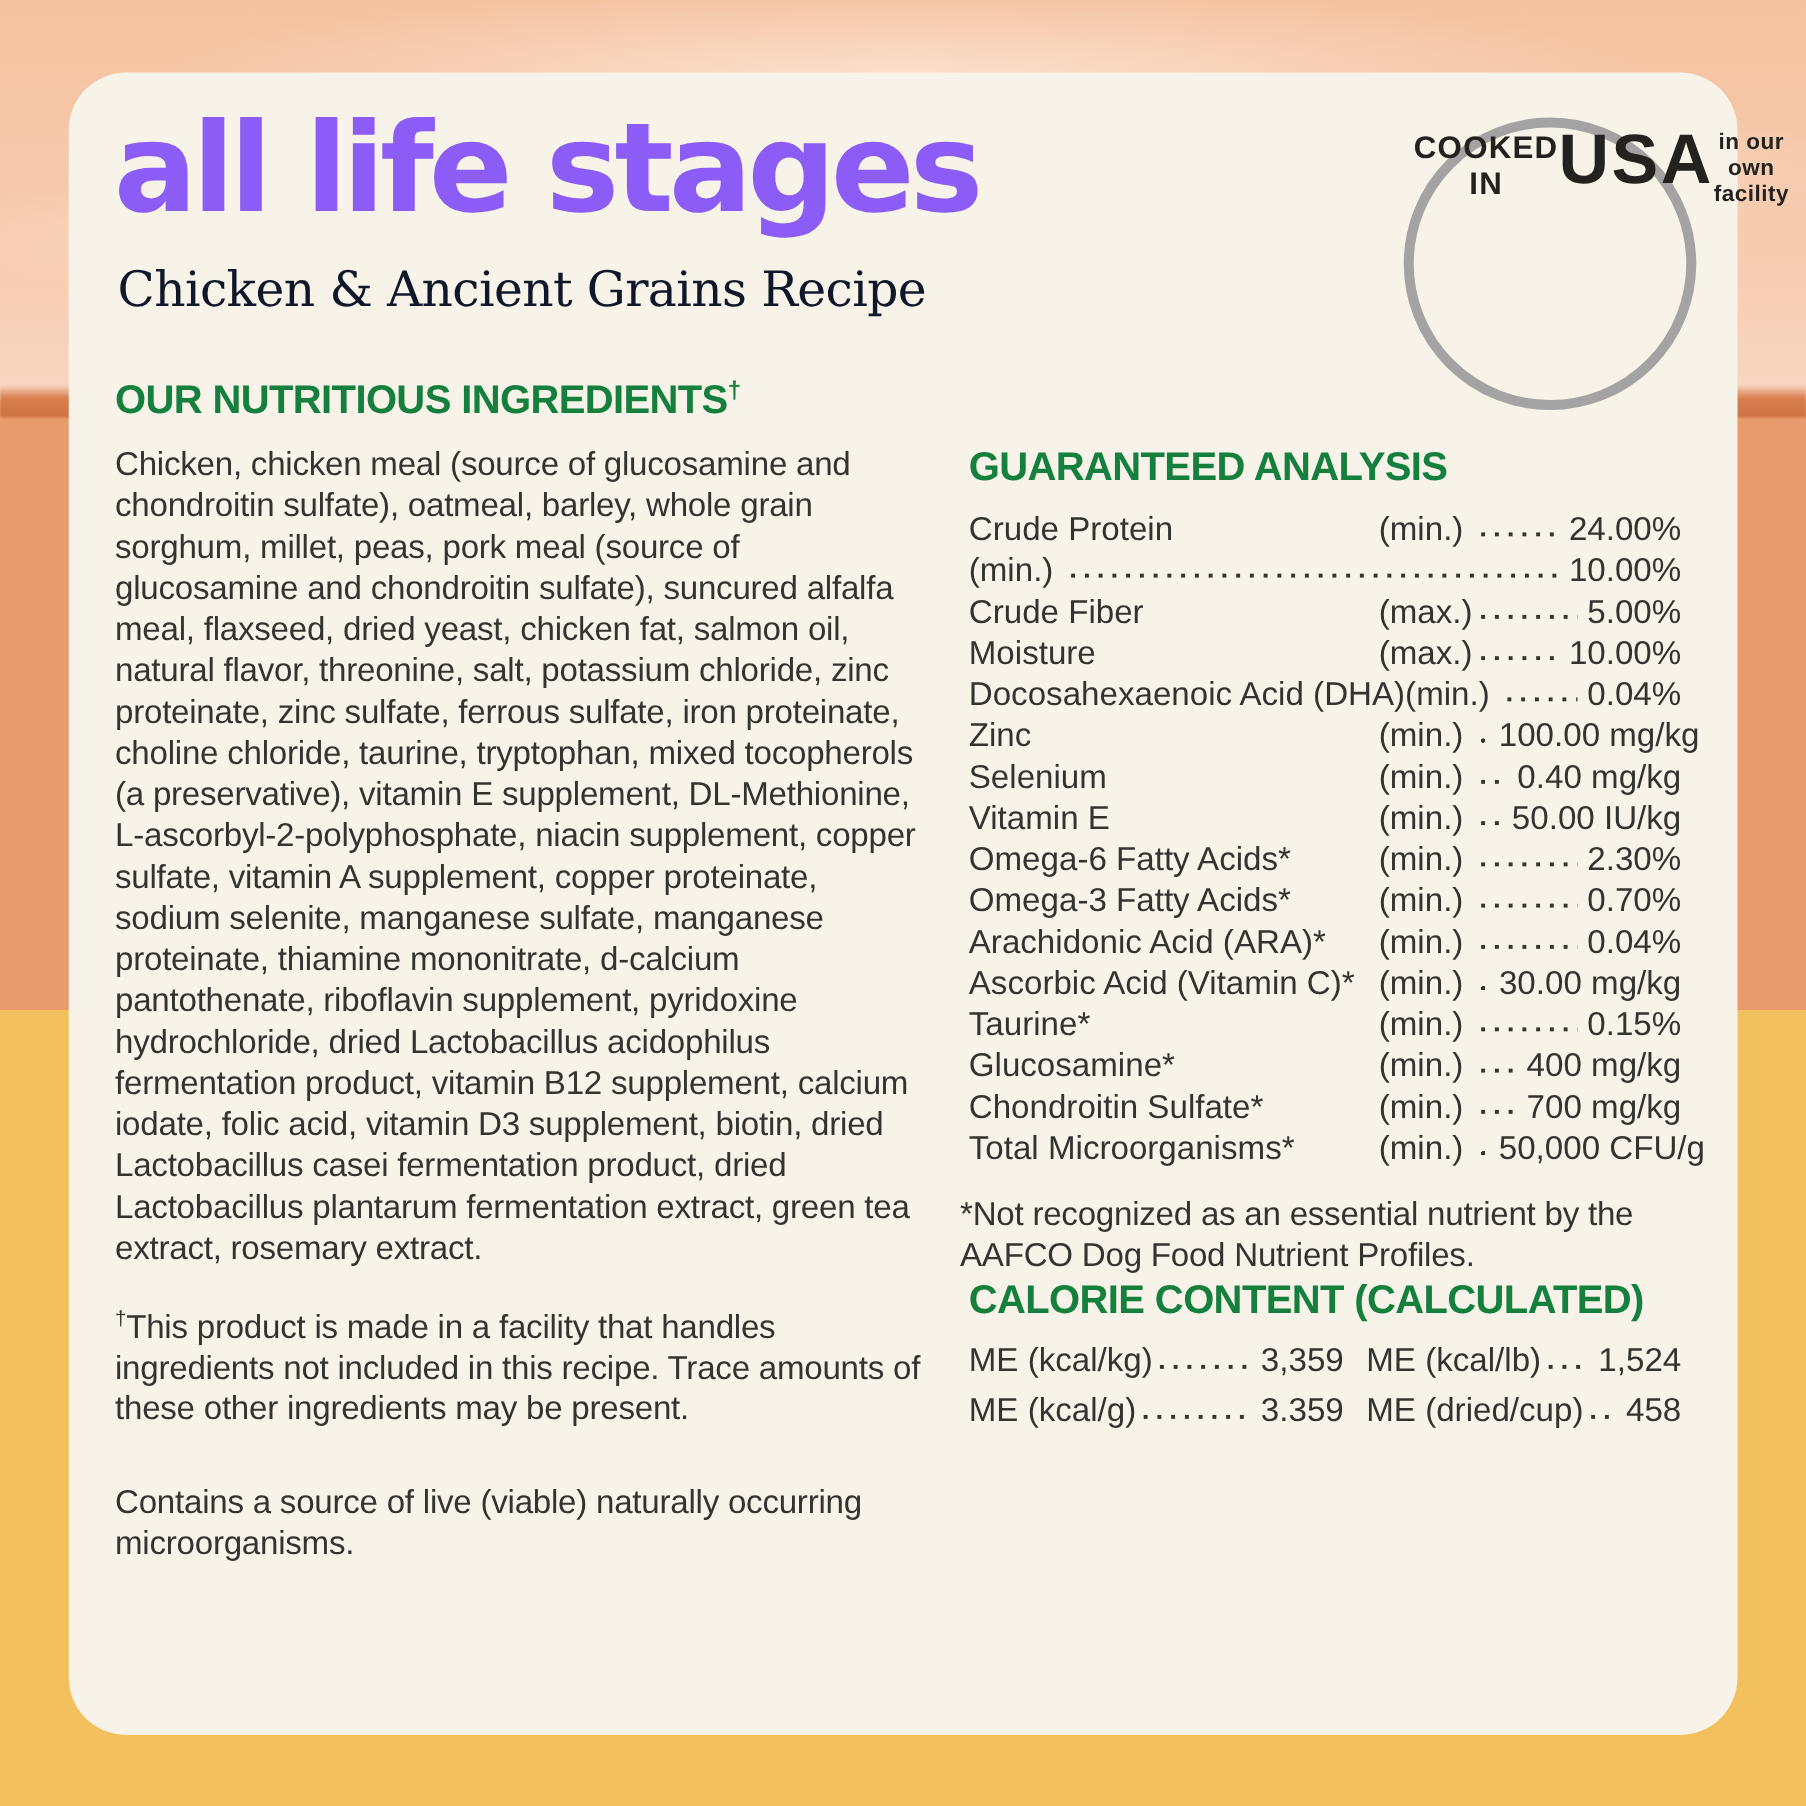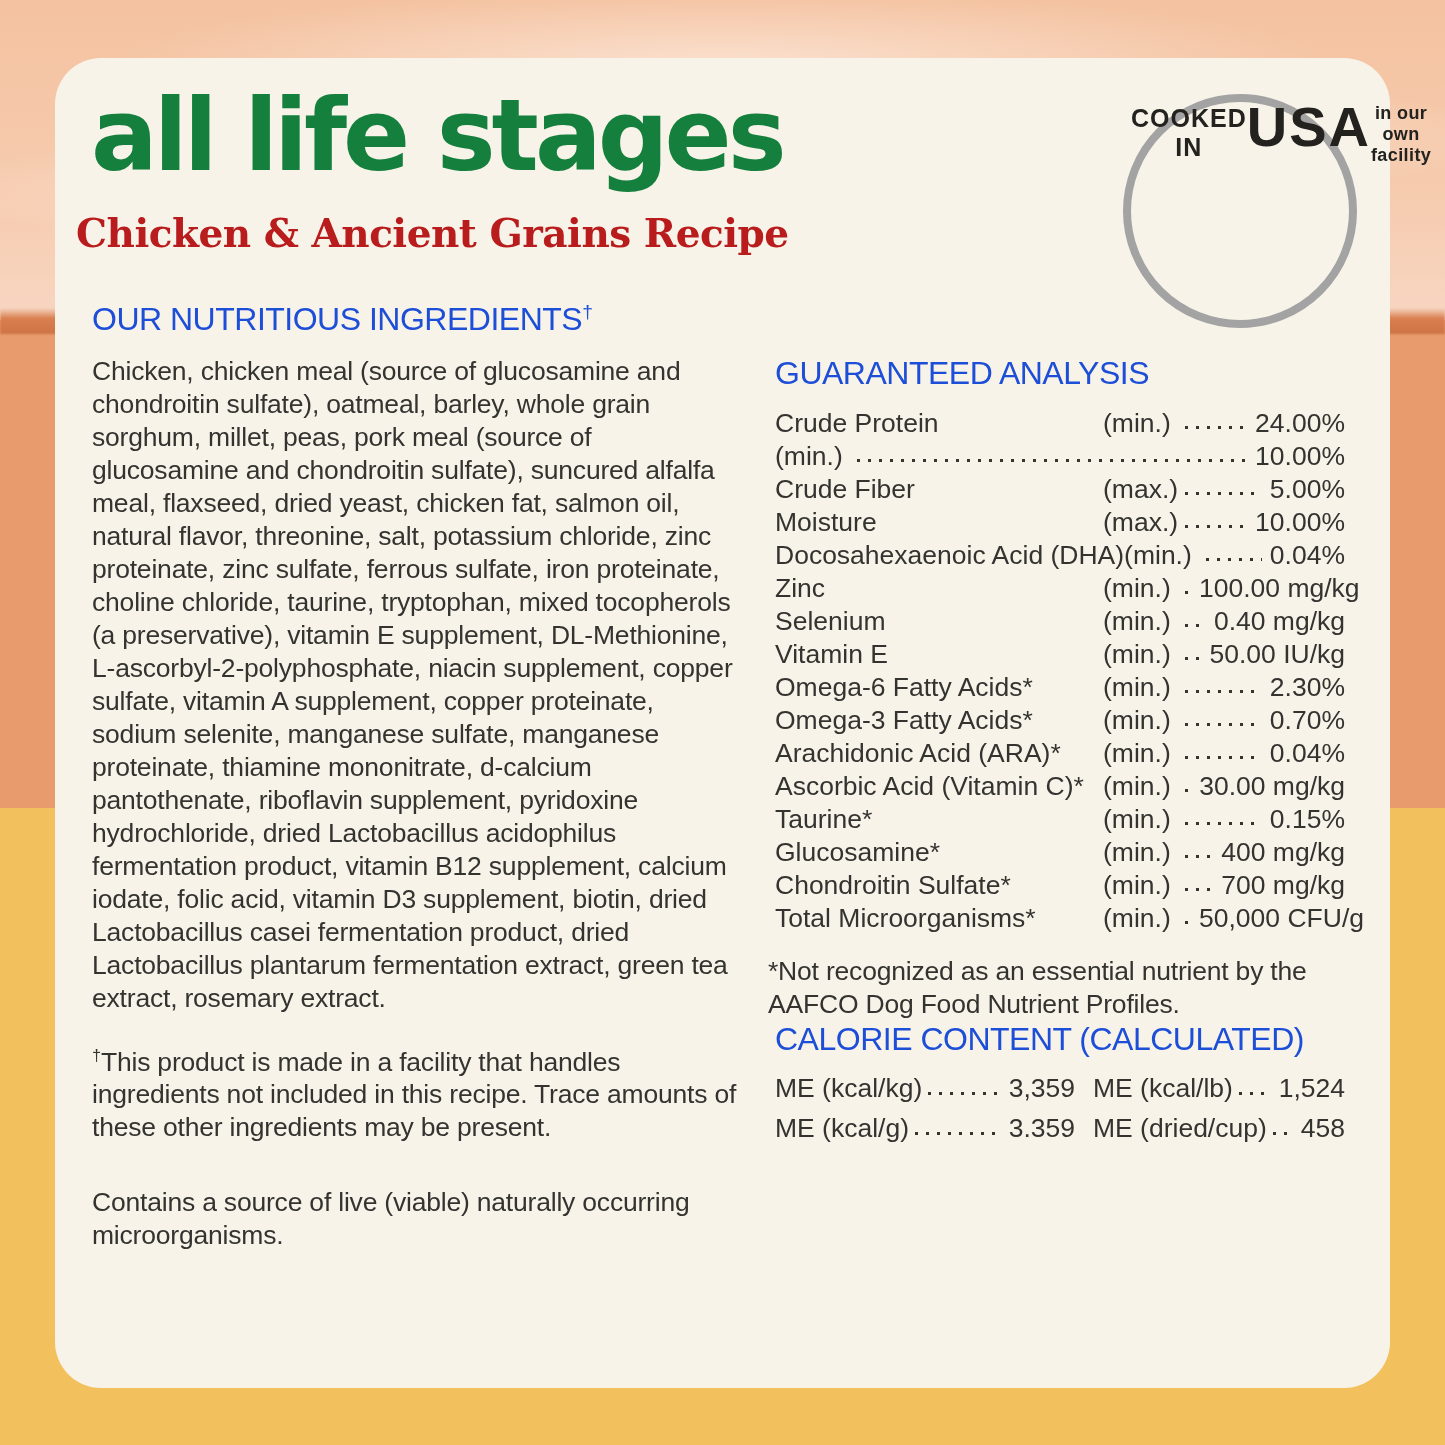--- a/index.html
+++ b/index.html
@@ -37,43 +37,43 @@
   }
   
   .panel{
     position:absolute;left:55px;top:58px;width:1335px;height:1330px;
     background:#f8f3e9;border-radius:46px;
   }
   
   .title{
     position:absolute;left:36px;top:28px;
     font-family:"DejaVu Sans",sans-serif;font-weight:bold;
-    font-size:99px;letter-spacing:-4px;color:#15803d;line-height:1.0;
+    font-size:99px;letter-spacing:-4px;color:#8b5cf6;line-height:1.0;
   }
   .subtitle{
-    position:absolute;left:21px;top:152px;
-    font-family:"DejaVu Serif",serif;font-weight:bold;
-    font-size:39px;letter-spacing:-0.5px;color:#b91c1c;
+    position:absolute;left:39px;top:152px;
+    font-family:"DejaVu Serif",serif;font-weight:normal;
+    font-size:39px;letter-spacing:-0.5px;color:#0f172a;
   }
   
   .badge{
     position:absolute;left:1068px;top:36px;width:218px;height:218px;
     border:8px solid #a3a3a3;border-radius:50%;
     display:flex;flex-direction:row;justify-content:flex-start;
     color:#23221f;text-align:center;background:transparent;
   }
   .badge svg{margin-top:22px;display:block;}
   .badge .b1{font-size:25px;font-weight:bold;letter-spacing:1px;margin-top:2px;}
   .badge .b2{font-size:56px;font-weight:bold;letter-spacing:2px;line-height:.95;margin-top:-2px;}
   .badge .b3{font-size:18px;font-weight:bold;letter-spacing:.4px;margin-top:1px;}
   
   .left-col{position:absolute;left:37px;top:243px;width:650px;color:#343330;}
   .right-col{position:absolute;left:720px;top:297px;width:570px;color:#343330;}
   h2.sec{
-    margin:0;color:#1d4ed8;font-weight:normal;letter-spacing:-0.5px;
+    margin:0;color:#15803d;font-weight:bold;letter-spacing:-0.5px;
     font-size:32px;
   }
   h2.sec sup{font-size:60%;}
   .ing-body{
     margin-top:17px;font-size:26.5px;line-height:1.245;letter-spacing:-0.2px;
   }
   .foot{font-size:26.5px;line-height:1.24;letter-spacing:-0.2px;}
   .foot sup{font-size:62%;}
   .foot.f1{margin-top:30px;}
   .foot.f2{margin-top:42px;}

